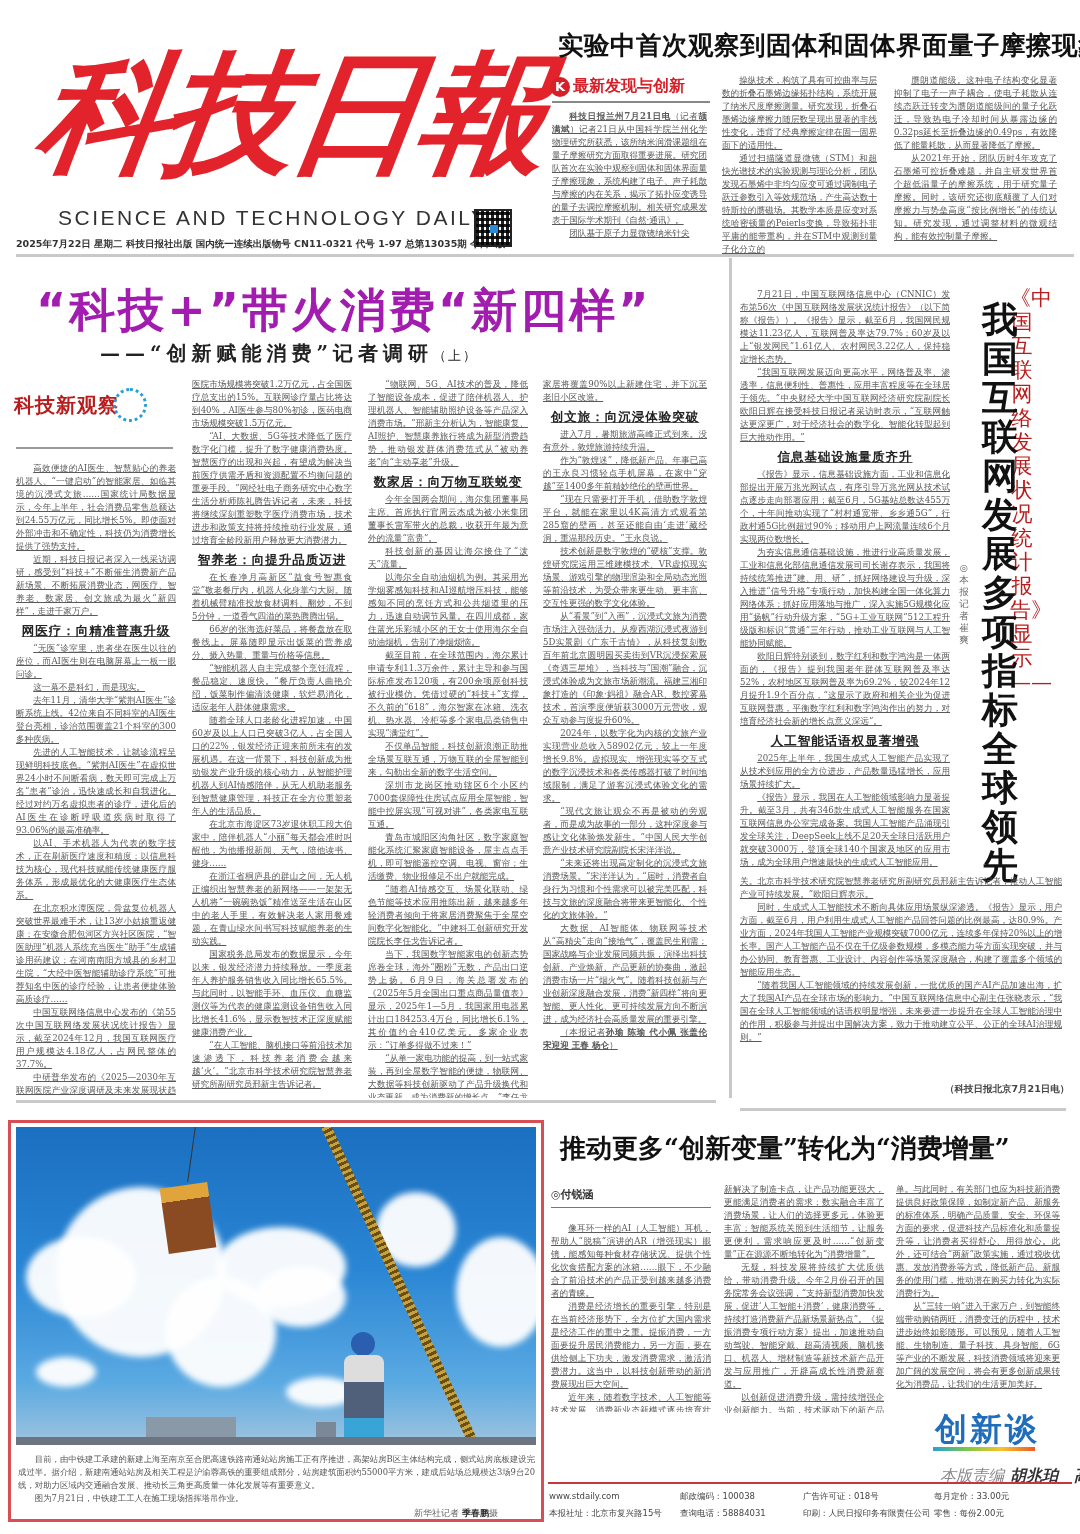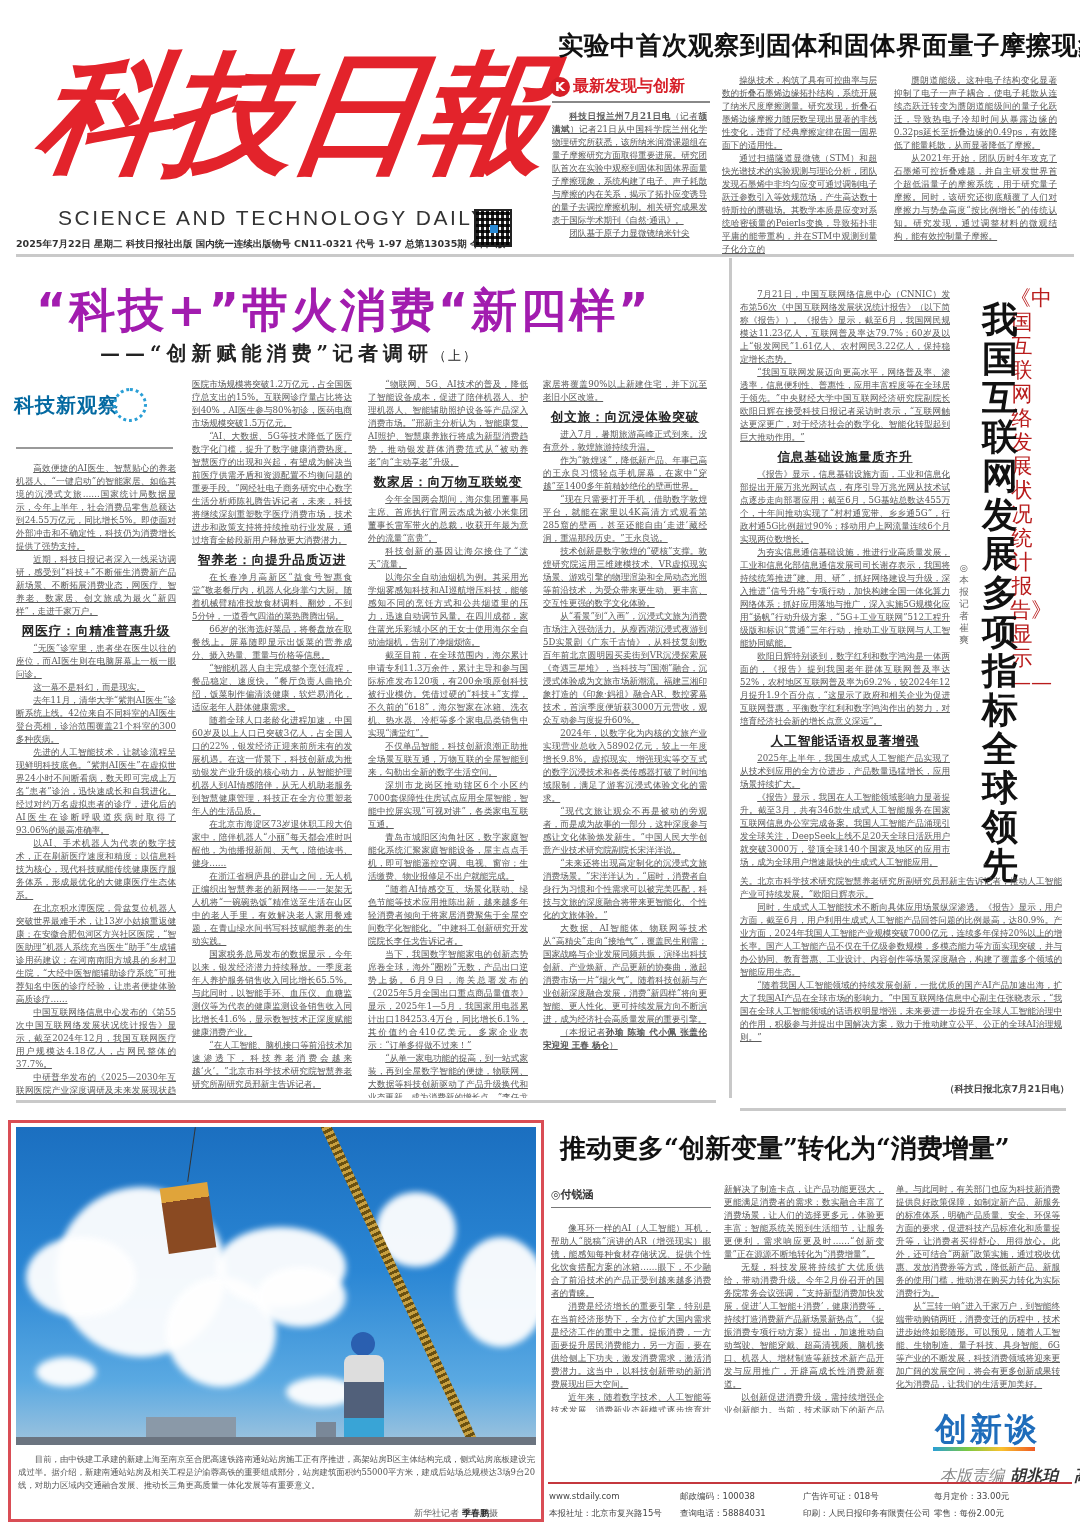--- a/index.html
+++ b/index.html
@@ -28,21 +28,21 @@
   #col-tag .k { width: 20px; height: 20px; border-radius: 50%; background: #d71f28; color: #fff; font-family: "DejaVu Sans", sans-serif; font-weight: bold; font-size: 13px; text-align: center; line-height: 20px; margin-right: 3px; }
   #col-tag .t { font-family: "DejaVu Sans", sans-serif; color: #d71f28; font-weight: bold; font-size: 16px; }
   #col-tag-rule { left: 552px; top: 101px; width: 158px; height: 2px; background: #888; }
   .top-col { top: 112px; width: 155px; height: 140px; overflow: hidden; }
 
   
   #feat-headline { left: 36px; top: 280px; font-family: "DejaVu Sans", sans-serif; font-weight: bold; font-size: 46px; color: #a21caf; letter-spacing: 3px; white-space: nowrap; }
   #feat-sub { left: 100px; top: 340px; font-family: "DejaVu Serif", serif; font-weight: bold; font-size: 20px; color: #222; letter-spacing: 5px; white-space: nowrap; }
   #feat-sub small { font-size: 13px; font-weight: normal; letter-spacing: 2px; }
   #kicker { left: 14px; top: 388px; display:flex; align-items:center; }
-  #kicker .t { font-family: "DejaVu Sans", sans-serif; font-weight: bold; font-size: 20px; color: #0369a1; letter-spacing: 1px; }
+  #kicker .t { font-family: "DejaVu Sans", sans-serif; font-weight: bold; font-size: 20px; color: #b91c1c; letter-spacing: 1px; }
   #kicker .gear { width: 34px; height: 34px; border: 3px dotted #2a9fd6; border-radius: 50%; margin-left: -6px; }
   #kicker-rule { left: 16px; top: 447px; width: 157px; height: 2px; background: #999; }
   .feat-col { width: 160px; overflow: hidden; }
 
   
   #rv-border { left: 729px; top: 258px; width: 3px; height: 840px; background: #c8c8c8; }
   #v-kicker { left: 1010px; top: 286px; width: 24px; font-family: "DejaVu Serif", serif; font-size: 21px; line-height: 24px; color: #b91c1c; text-align:center; }
   #v-head { left: 970px; top: 300px; width: 40px; font-family: "DejaVu Sans", sans-serif; font-weight: bold; font-size: 36px; line-height: 39px; color: #111; text-align: center; margin-left: 10px; }
   #v-byline { left: 957px; top: 562px; width: 14px; font-size: 9.5px; line-height: 12px; color: #666; text-align:center; }
 
@@ -206,20 +206,21 @@
 
   <div class="abs" style="left:335px; top:205px; width:24px; height:24px; background:#2a5fb0; border-radius:50%;"></div>
   <div class="abs" style="left:328px; top:228px; width:40px; height:90px; background:linear-gradient(180deg,#ddd 0 30%, #51607a 30% 70%, #39a4d6 70%); border-radius:8px 8px 0 0;"></div>
 
   <div class="abs" style="left:130px; top:290px; width:90px; height:28px; background:#8a99a8;"></div>
   <div class="abs" style="left:300px; top:295px; width:20px; height:23px; background:#7a8898;"></div>
   <div class="abs" style="left:0; top:310px; width:520px; height:8px; background:#6b7480;"></div>
 </div>
 <div id="photo-caption" class="abs">
   <p>目前，由中铁建工承建的新建上海至南京至合肥高速铁路南通站站房施工正有序推进，高架站房B区主体结构完成，侧式站房底板建设完成过半。据介绍，新建南通站站房及相关工程是沪渝蓉高铁的重要组成部分，站房建筑面积约55000平方米，建成后站场总规模达3场9台20线，对助力区域内交通融合发展、推动长三角更高质量一体化发展等有重要意义。</p>
+  <p>图为7月21日，中铁建工工人在施工现场指挥塔吊作业。</p>
 </div>
 <div id="photo-credit" class="abs">
   <span>新华社记者</span>
   <b>季春鹏</b><span>摄</span>
 </div>
 
 <div id="op-headline" class="abs">推动更多“创新变量”转化为“消费增量”</div>
 <div id="op-author" class="abs">◎付锐涵</div>
 <div id="op-author-rule" class="abs"></div>
 <div class="abs body-text op-col" style="left:551px; top:1222px; height:190px;">

